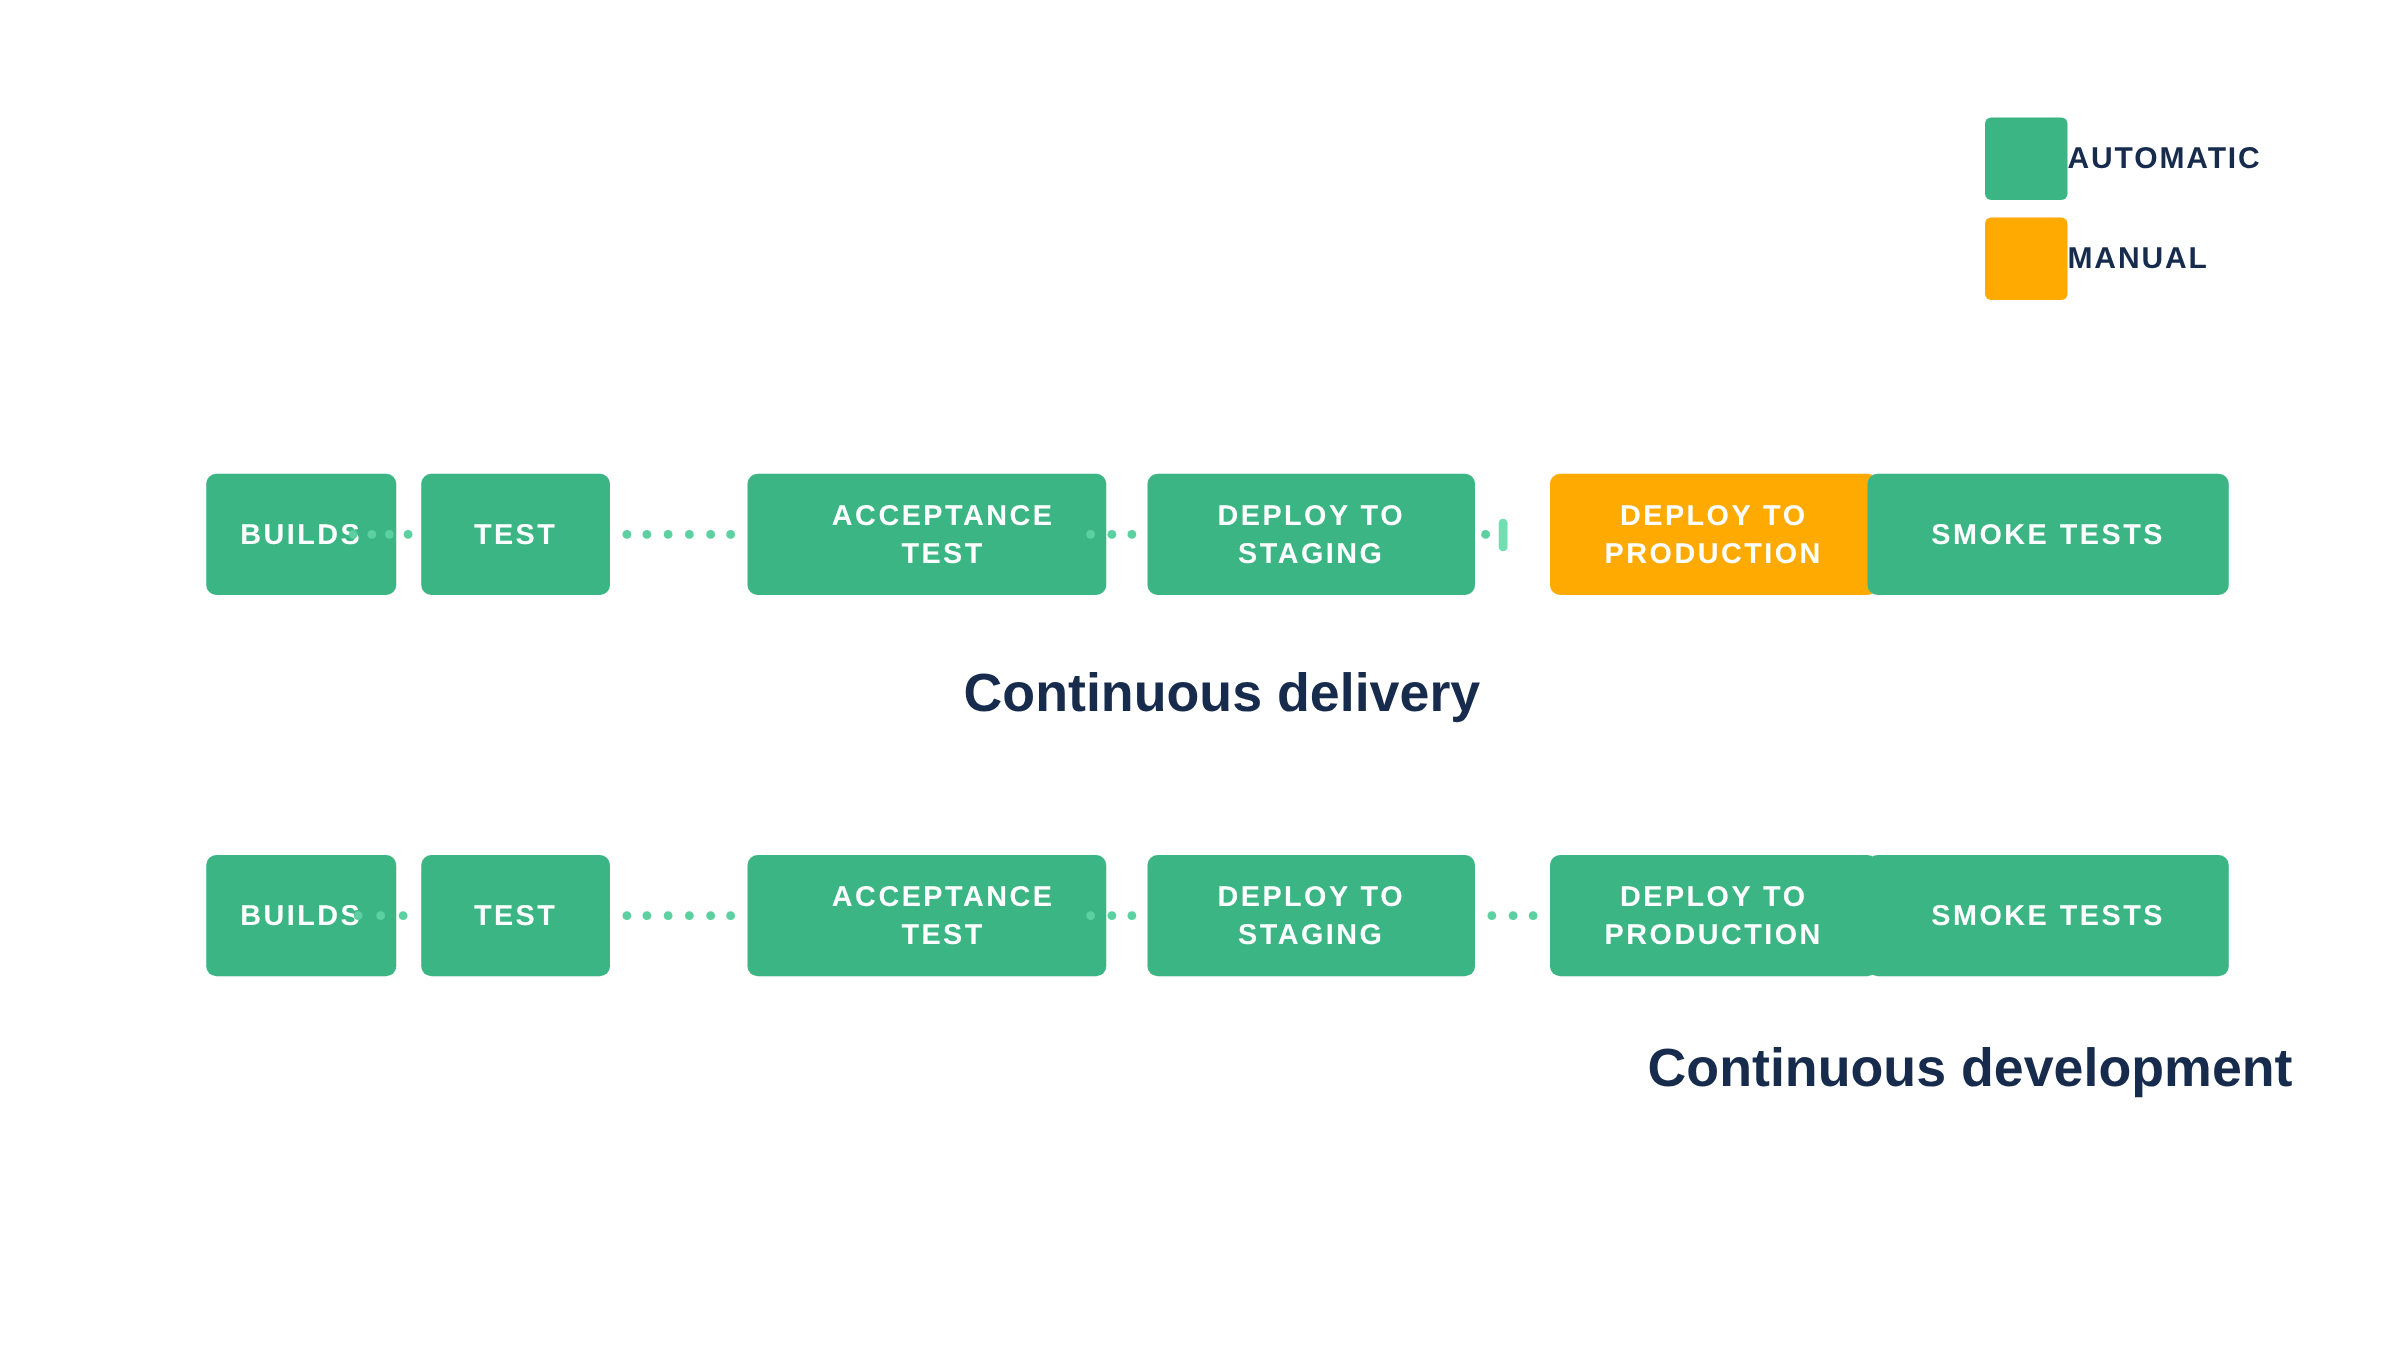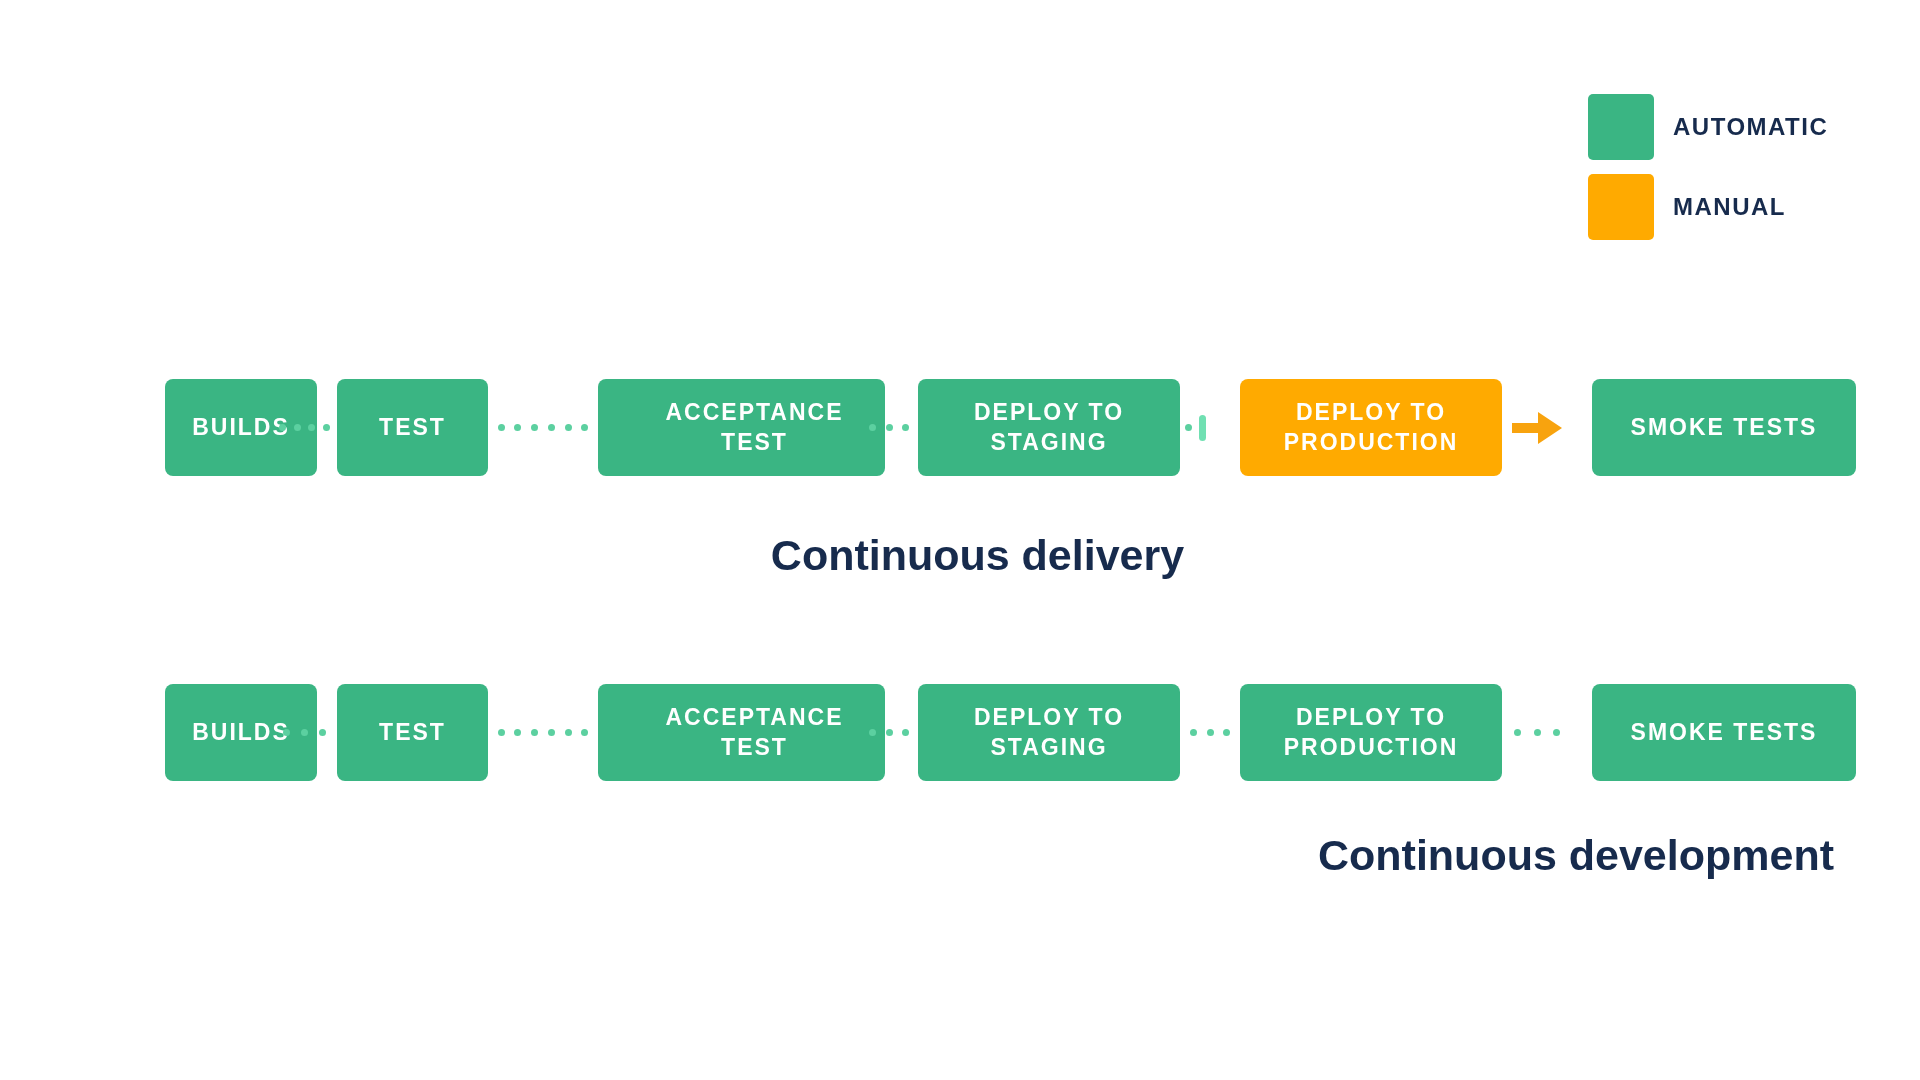--- a/index.html
+++ b/index.html
@@ -16,38 +16,38 @@
   html,body{background:var(--background);}
   body{font-family:"Liberation Sans",sans-serif;}
   .canvas{position:relative;width:1920px;height:1080px;background:var(--background);overflow:hidden;}
 
   
   .legend{position:absolute;left:1588px;top:94px;display:flex;flex-direction:column;gap:14px;}
   .legend-row{display:flex;align-items:center;}
   .swatch{width:66px;height:66px;border-radius:5px;flex:0 0 auto;}
   .swatch.automatic{background:var(--automatic_green);}
   .swatch.manual{background:var(--manual_orange);}
-  .legend-label{margin-left:19px;font-size:24px;font-weight:700;letter-spacing:1.5px;color:var(--navy);white-space:nowrap;}
+  .legend-label{font-size:24px;font-weight:700;letter-spacing:1.5px;color:var(--navy);white-space:nowrap;}
 
   
   .row{position:absolute;left:0;width:1920px;height:97px;}
   .row1{top:379px;}
   .row2{top:684px;}
 
   .box{position:absolute;top:0;height:97px;border-radius:8px;background:var(--automatic_green);
        display:flex;align-items:center;justify-content:center;text-align:center;
        color:var(--box_text);font-size:23px;font-weight:700;letter-spacing:2px;
        line-height:1.3;white-space:pre-line;}
   .box.manual{background:var(--manual_orange);}
   .s1{left:121px;width:152px;margin-left:44px;}
   .s2{left:337px;width:151px;}
   .s3{left:598px;width:287px;padding-left:26px;}
   .s4{left:918px;width:262px;}
   .s5{left:1240px;width:262px;}
-  .s6{left:1592px;width:264px;}
+  .s6{left:1494px;width:289px;}
 
   .conn{position:absolute;top:0;height:97px;display:flex;align-items:center;justify-content:space-evenly;}
   .c1{left:272px;width:65px;}
   .c2{left:488px;width:110px;}
   .c3{left:860px;width:58px;}
   .c4{left:1180px;width:60px;}
   .c5{left:1502px;width:70px;}
   .dot{width:7px;height:7px;border-radius:50%;background:var(--connector_dot);flex:0 0 auto;}
   .conn.pause{justify-content:flex-start;gap:7px;padding-left:5px;}
   .gate-bar{width:7px;height:26px;border-radius:3.5px;background:var(--gate_bar);flex:0 0 auto;}

